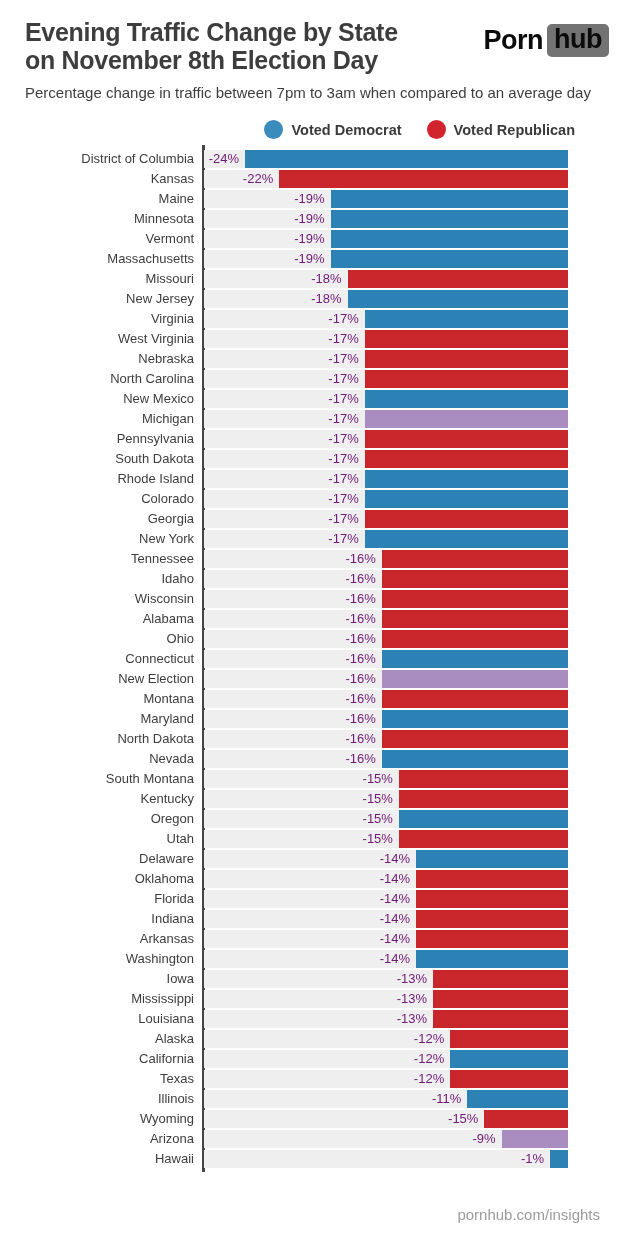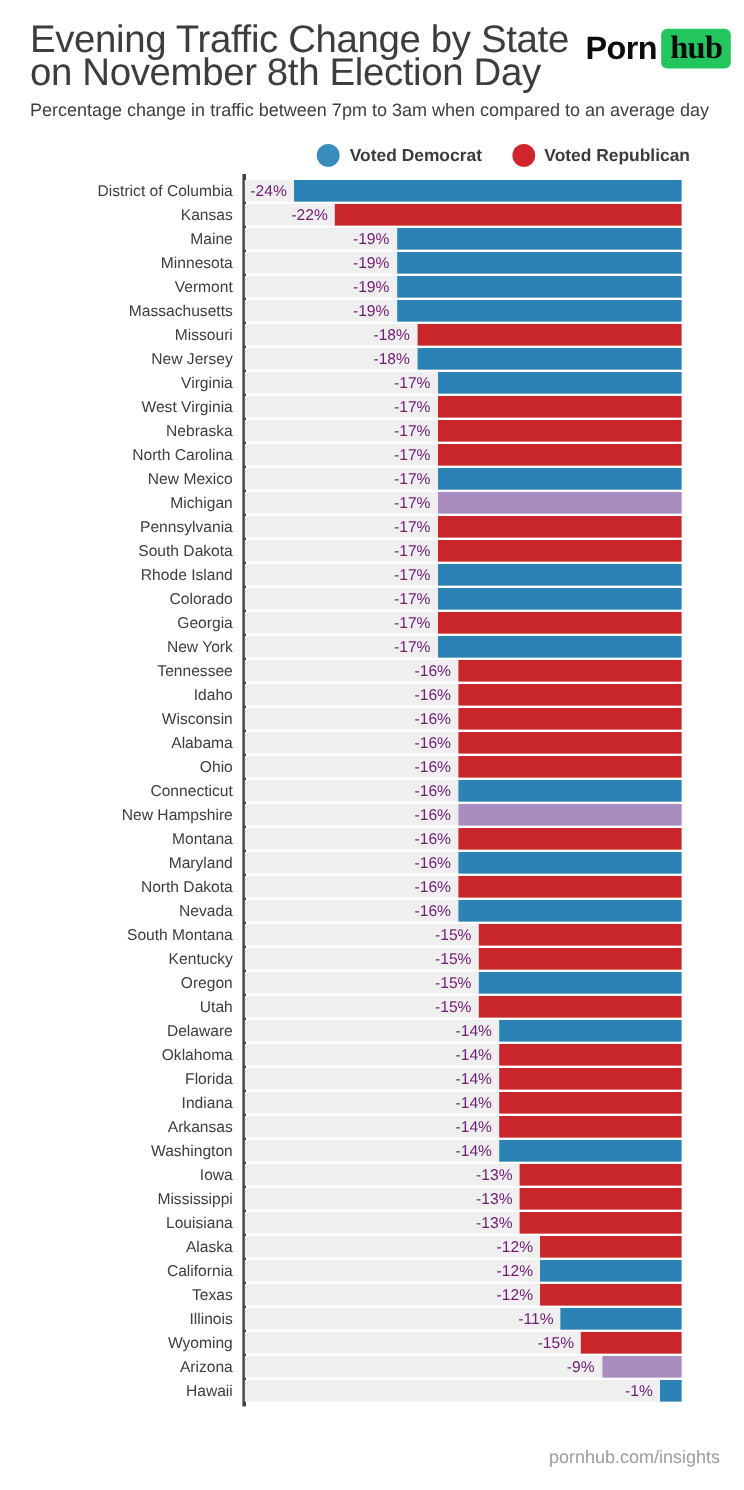--- a/index.html
+++ b/index.html
@@ -6,21 +6,21 @@
   html,body { background:#ffffff; }
   .page {
     position:relative;
     width:620px; height:1242px;
     background:#ffffff;
     font-family:"Liberation Sans", sans-serif;
     overflow:hidden;
   }
   .title {
     position:absolute; left:25px; top:18px;
-    font-size:32px; font-weight:normal; line-height:28px;
+    font-size:25px; font-weight:bold; line-height:28px;
     color:#3d3d3d; letter-spacing:-0.3px;
   }
   .logo {
     position:absolute; right:11px; top:24px;
     display:flex; align-items:center;
     font-size:27px; font-weight:bold; color:#0b0b0b;
     letter-spacing:-0.5px;
   }
   .logo-hub {
     display:inline-block; margin-left:4px;
@@ -72,21 +72,21 @@
 
 <div class="page">
 
   <div class="title">
     <div>Evening Traffic Change by State</div>
     <div>on November 8th Election Day</div>
   </div>
 
   <div class="logo">
     <span>Porn</span>
-    <span class="logo-hub" style="background: #22c55e; color: rgb(11, 11, 11); font-family: Liberation Serif, serif;">hub</span>
+    <span class="logo-hub" style="background: #737373; color: rgb(11, 11, 11);">hub</span>
   </div>
 
   <div class="subtitle">Percentage change in traffic between 7pm to 3am when compared to an average day</div>
 
   <div class="legend">
     <div class="legend-item">
       <span class="legend-dot" style="background: rgb(58, 140, 189);"></span>
       <span class="legend-label">Voted Democrat</span>
     </div>
     <div class="legend-item">
@@ -300,21 +300,21 @@
 
   <div class="bar-row">
     <div class="state-label">Connecticut</div>
     <div class="track">
       <div class="value-label" style="right: 192.2px;">-16%</div>
       <div class="bar" style="left: 177.8px; background: rgb(45, 130, 181);"></div>
     </div>
   </div>
 
   <div class="bar-row">
-    <div class="state-label">New Hampshire</div>
+    <div class="state-label">New Election</div>
     <div class="track">
       <div class="value-label" style="right: 192.2px;">-16%</div>
       <div class="bar" style="left: 177.8px; background: rgb(169, 141, 193);"></div>
     </div>
   </div>
 
   <div class="bar-row">
     <div class="state-label">Montana</div>
     <div class="track">
       <div class="value-label" style="right: 192.2px;">-16%</div>

